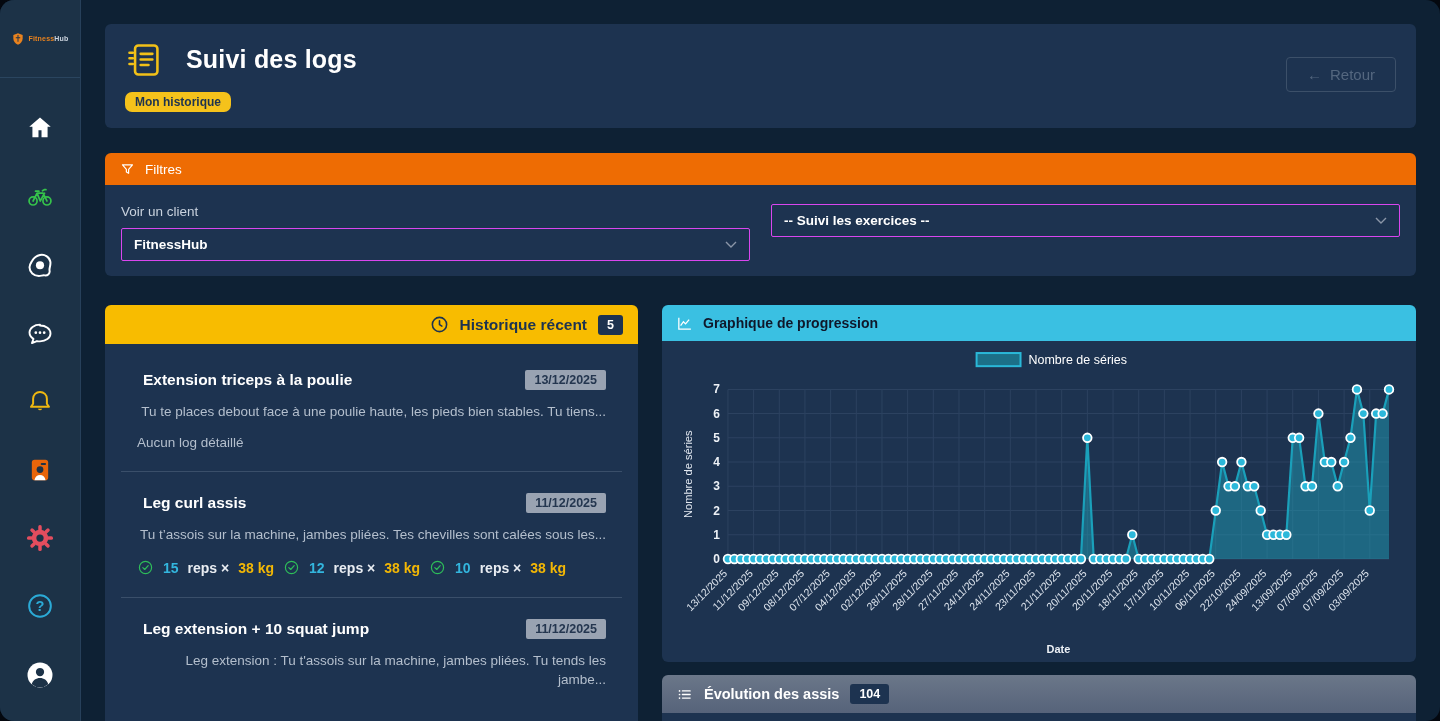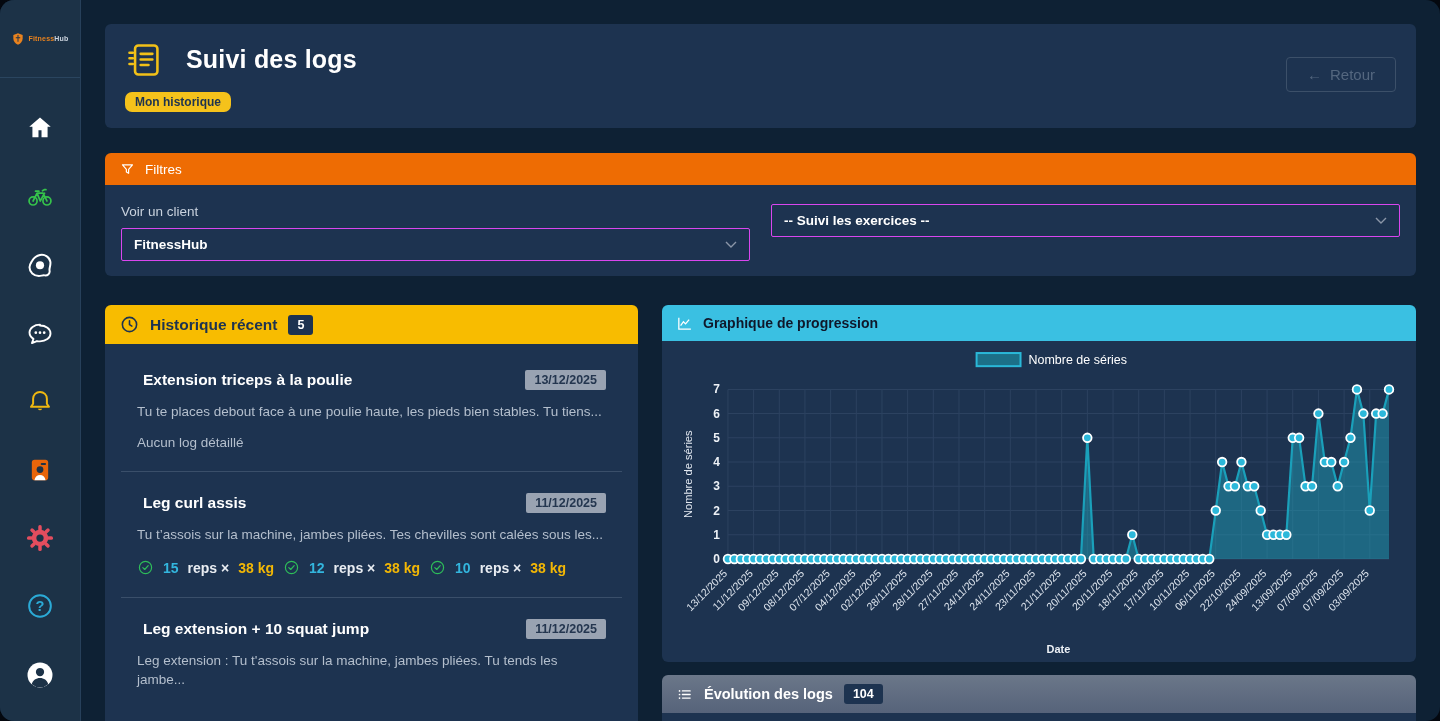--- a/index.html
+++ b/index.html
@@ -20,28 +20,28 @@
   .btn-back{align-self:center;background:none;border:1px solid #3c5069;color:#54677f;font-size:15px;padding:8px 20px;border-radius:4px;font-family:inherit;cursor:pointer;display:flex;gap:8px;align-items:center;}
   
   .filters-card{margin-top:25px;border-radius:6px;overflow:hidden;flex:none;}
   .filters-head{background:#ee6c03;height:32px;display:flex;align-items:center;gap:10px;padding:0 15px;color:#fff;font-weight:400;font-size:13.5px;}
   .filters-body{background:#1d3350;padding:19px 16px 15px;display:grid;grid-template-columns:1fr 1fr;gap:21px;}
   .field-label{font-size:13.5px;color:#c9d2de;margin-bottom:9px;}
   .select{height:31px;border:1px solid #d946ef;border-radius:2px;display:flex;align-items:center;justify-content:space-between;padding:0 12px;color:#fff;font-weight:700;font-size:13.5px;cursor:pointer;background:transparent;}
   
   .panels{display:flex;gap:24px;margin-top:29px;flex:1;min-height:0;}
   .history-card{width:533px;flex:none;display:flex;flex-direction:column;}
-  .history-head{background:#f8bc00;height:39px;flex:none;border-radius:6px 6px 0 0;display:flex;align-items:center;gap:11px;padding:0 15px;color:#1d3350;font-weight:700;font-size:15.5px;}
+  .history-head{background:#f8bc00;height:39px;flex:none;border-radius:6px 6px 0 0;display:flex;align-items:center;gap:11px;padding:0 15px;color:#1d3350;font-weight:700;font-size:15.5px;justify-content:flex-end;}
   .badge-dark{background:#1d3350;color:#fff;font-size:12.5px;font-weight:700;padding:3px 9px;border-radius:3px;}
   .history-body{background:#1d3350;flex:1;padding:26px 16px;overflow:hidden;}
   .entry{padding:0 16px;}
   .entry-title-row{display:flex;justify-content:space-between;align-items:center;}
   .entry-title{font-size:15.5px;font-weight:700;color:#fff;margin-left:6px;}
   .date-badge{background:#99a3b2;color:#24364f;font-size:12.5px;font-weight:700;padding:3px 9px;border-radius:2px;flex:none;}
-  .entry-desc{font-size:13.5px;color:#b4bfcd;margin-top:13px;line-height:1.35;}
+  .entry-desc{font-size:13.5px;color:#b4bfcd;margin-top:13px;line-height:1.35;text-align:right;}
   .entry-note{font-size:13.5px;color:#b4bfcd;margin-top:14px;}
   .sets{margin-top:15px;display:flex;flex-direction:row;gap:9px;}
   .set-row{display:flex;align-items:center;gap:9px;font-size:14px;font-weight:700;}
   .set-reps{color:#33b6de;}
   .set-unit{color:#e9edf2;}
   .set-weight{color:#f2b705;}
   .divider{border-top:1px solid #3a4f6a;margin:21px 0;}
   
   .right-col{flex:1;display:flex;flex-direction:column;min-width:0;}
   .chart-card{border-radius:6px;overflow:hidden;flex:none;}
@@ -460,21 +460,21 @@
           </div>
         </div>
         <div class="evo-card">
           <div class="evo-head">
             <svg width="17" height="17" viewBox="0 0 24 24">
               <circle cx="5" cy="7" r="1.2" fill="#ffffff"></circle>
                 <circle cx="5" cy="12" r="1.2" fill="#ffffff"></circle>
                 <circle cx="5" cy="17" r="1.2" fill="#ffffff"></circle>
               <path d="M9 7h11M9 12h11M9 17h11" stroke="#ffffff" stroke-width="1.8" stroke-linecap="round"></path>
             </svg>
-            <span>Évolution des logs</span>
+            <span>Évolution des assis</span>
             <span class="badge-dark">104</span>
           </div>
           <div class="evo-body"></div>
         </div>
       </div>
 
     </div>
   </div>
 </div>
 

